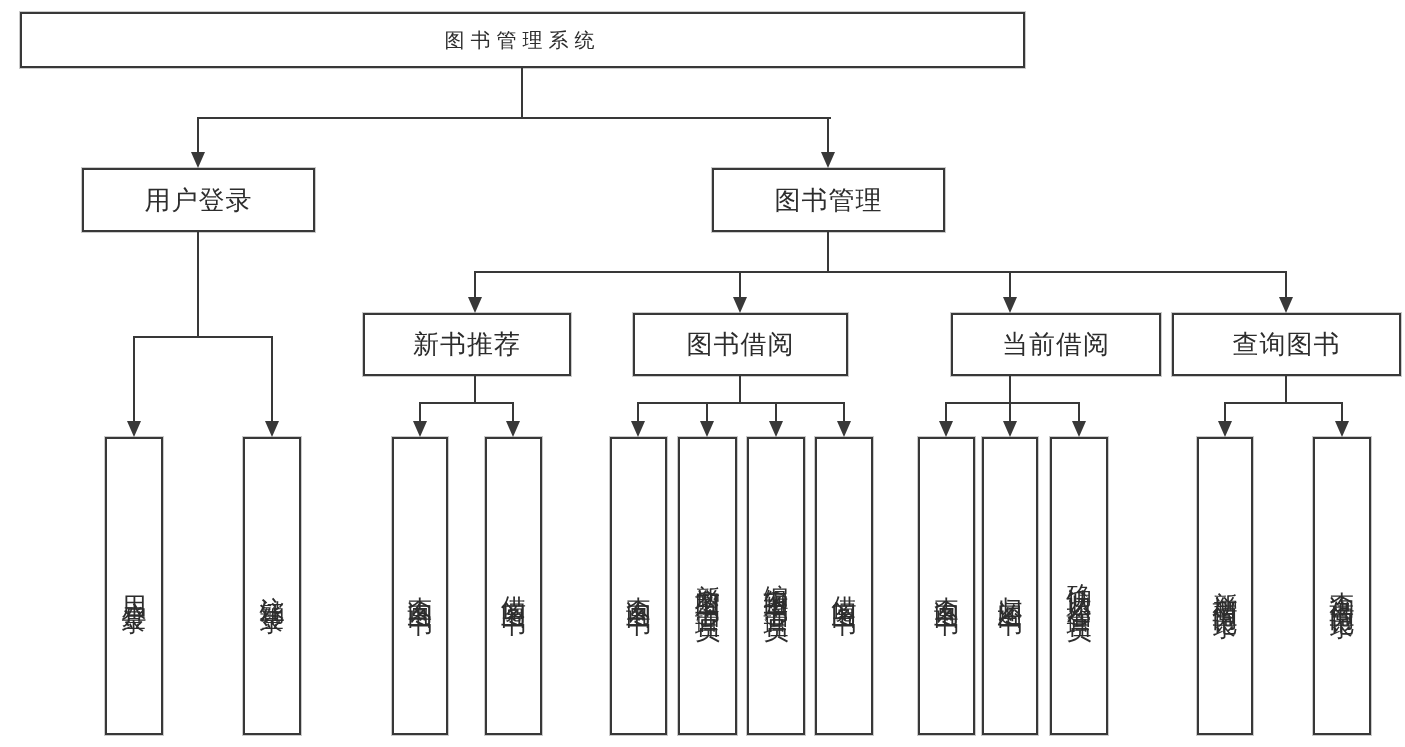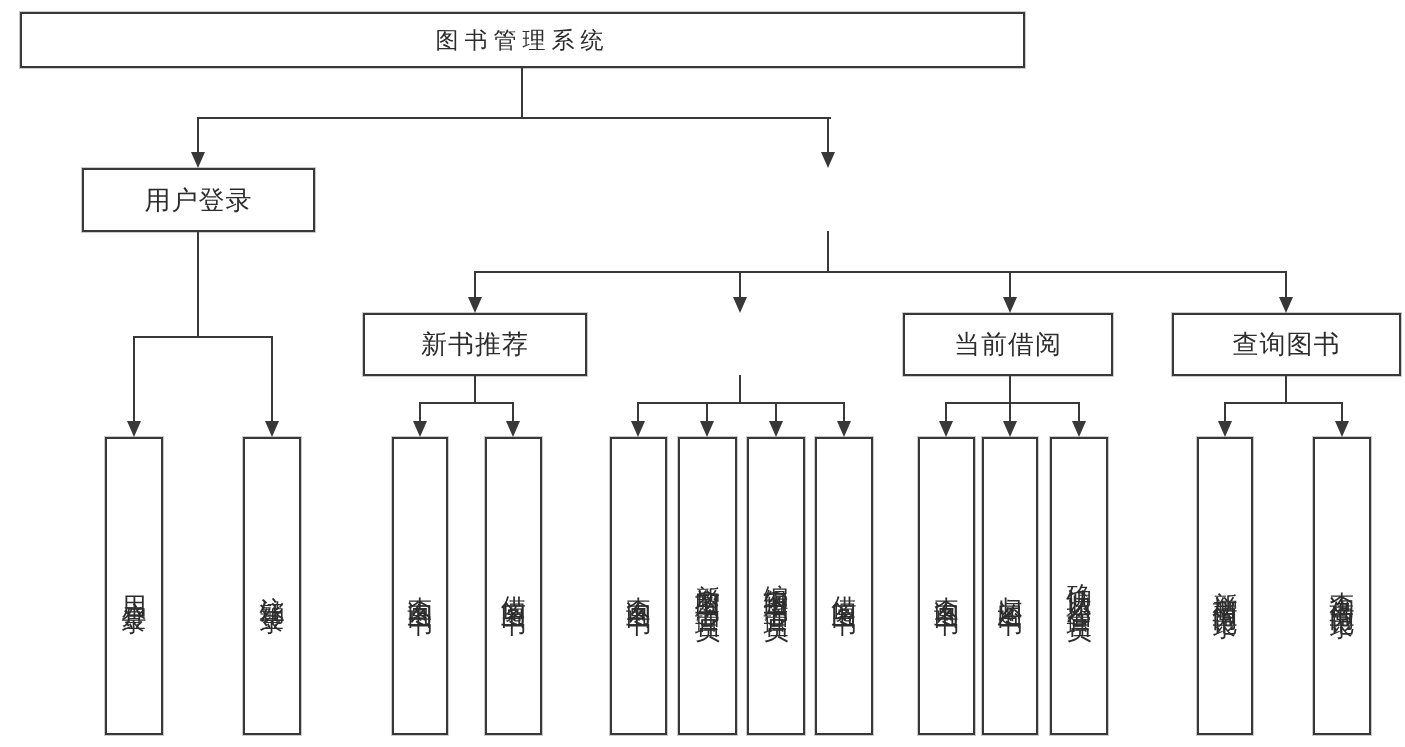--- a/index.html
+++ b/index.html
@@ -5,21 +5,21 @@
   html,body{margin:0;padding:0;background:#ffffff;}
   #canvas{
     position:relative;width:1405px;height:747px;background:#ffffff;overflow:hidden;
     font-family:"Liberation Sans","DejaVu Sans",sans-serif;color:#2d2d2d;
   }
   .box{
     position:absolute;background:#ffffff;border:2px solid #383838;box-sizing:border-box;
     display:flex;align-items:center;justify-content:center;
     box-shadow:0 0 0 1px rgba(140,140,140,0.45);
   }
-  .title-label{font-size:23px;letter-spacing:6px;white-space:nowrap;}
+  .title-label{font-size:20px;letter-spacing:6px;white-space:nowrap;}
   .node-label{font-size:26px;letter-spacing:1px;white-space:nowrap;}
   .leaf{top:437px;height:298px;}
   .vtext{
     writing-mode:vertical-rl;text-orientation:mixed;
     font-size:25px;letter-spacing:5px;line-height:1;
   }
   .vl,.hl{position:absolute;background:#383838;}
   .vl{width:2px;}
   .hl{height:2px;}
   .ah{
@@ -37,25 +37,31 @@
 
 <div id="canvas">
 
   <div class="box" style="left:20px;top:12px;width:1005px;height:56px">
     <span class="title-label">图书管理系统</span>
   </div>
 
   <div class="box" style="left:82px;top:168px;width:233px;height:64px">
     <span class="node-label">用户登录</span>
   </div>
+  <div class="box" style="left:712px;top:168px;width:233px;height:64px">
+    <span class="node-label">图书管理</span>
+  </div>
 
-  <div class="box" style="left:363px;top:313px;width:224px;height:63px">
+  <div class="box" style="left:363px;top:313px;width:208px;height:63px">
     <span class="node-label">新书推荐</span>
   </div>
-  <div class="box" style="left:903px;top:313px;width:210px;height:63px">
+  <div class="box" style="left:633px;top:313px;width:215px;height:63px">
+    <span class="node-label">图书借阅</span>
+  </div>
+  <div class="box" style="left:951px;top:313px;width:210px;height:63px">
     <span class="node-label">当前借阅</span>
   </div>
   <div class="box" style="left:1172px;top:313px;width:229px;height:63px">
     <span class="node-label">查询图书</span>
   </div>
 
   <div class="box leaf" style="left:105px;width:58px">
     <span class="vtext">用户登录</span>
   </div>
   <div class="box leaf" style="left:243px;width:58px">

